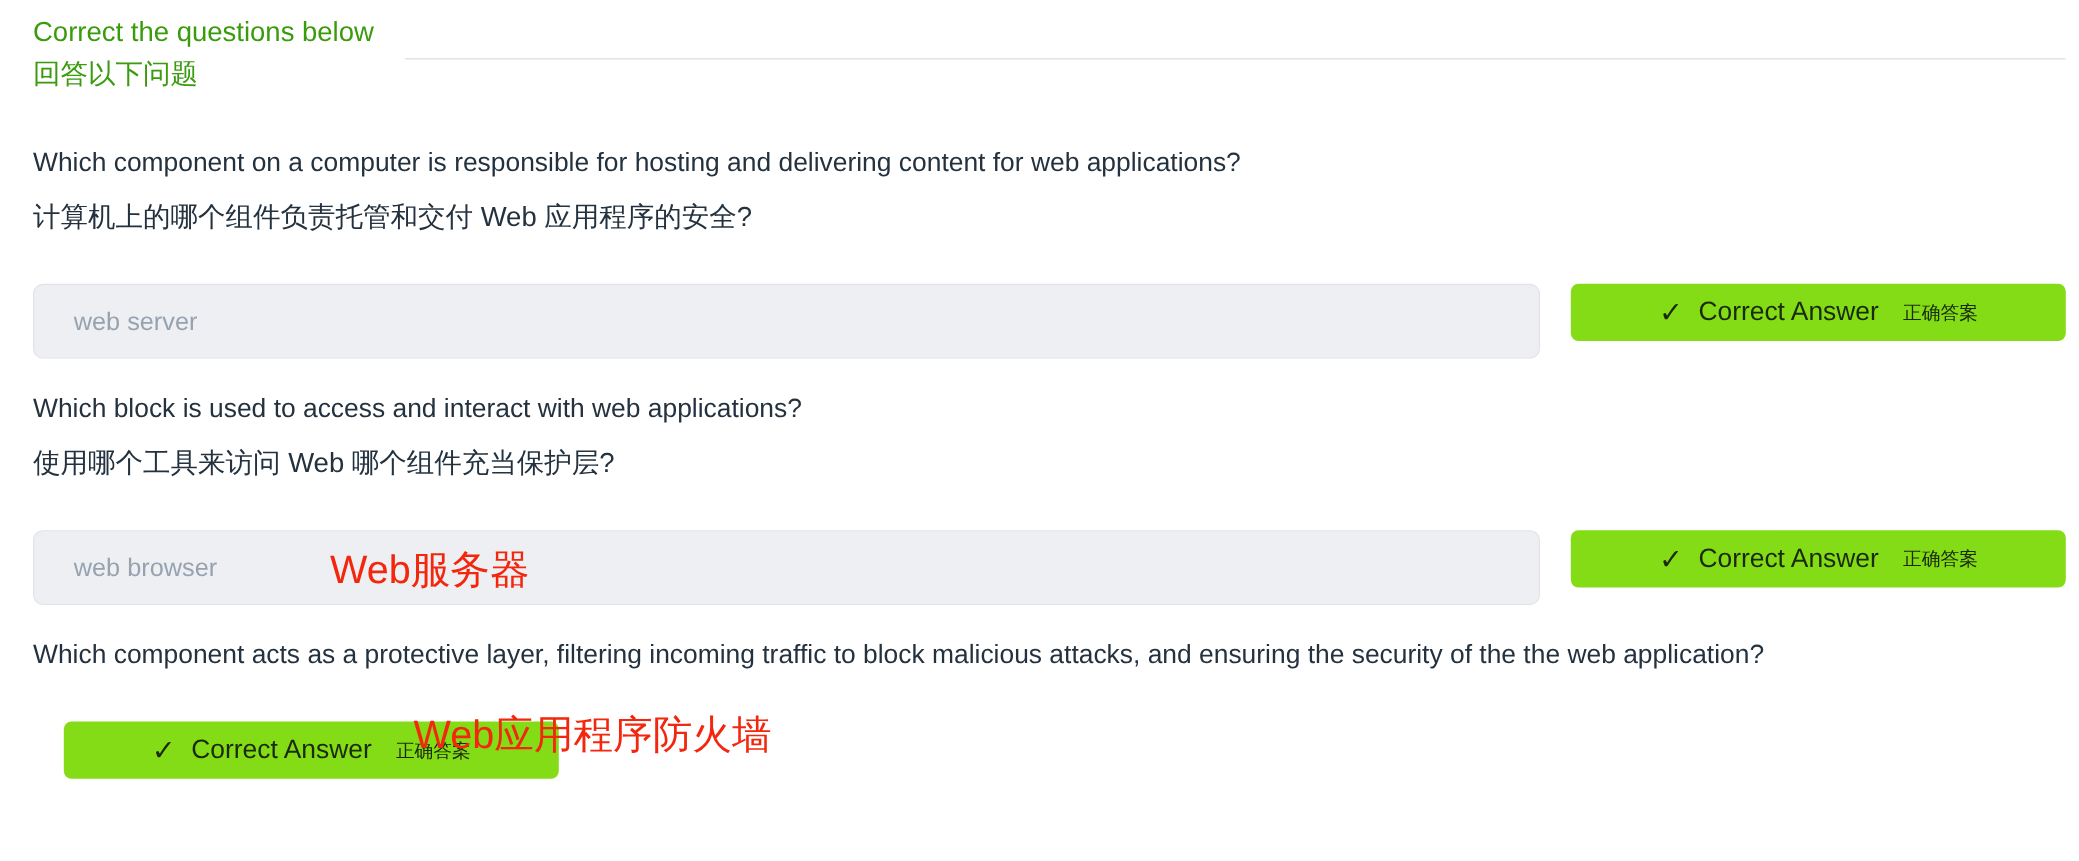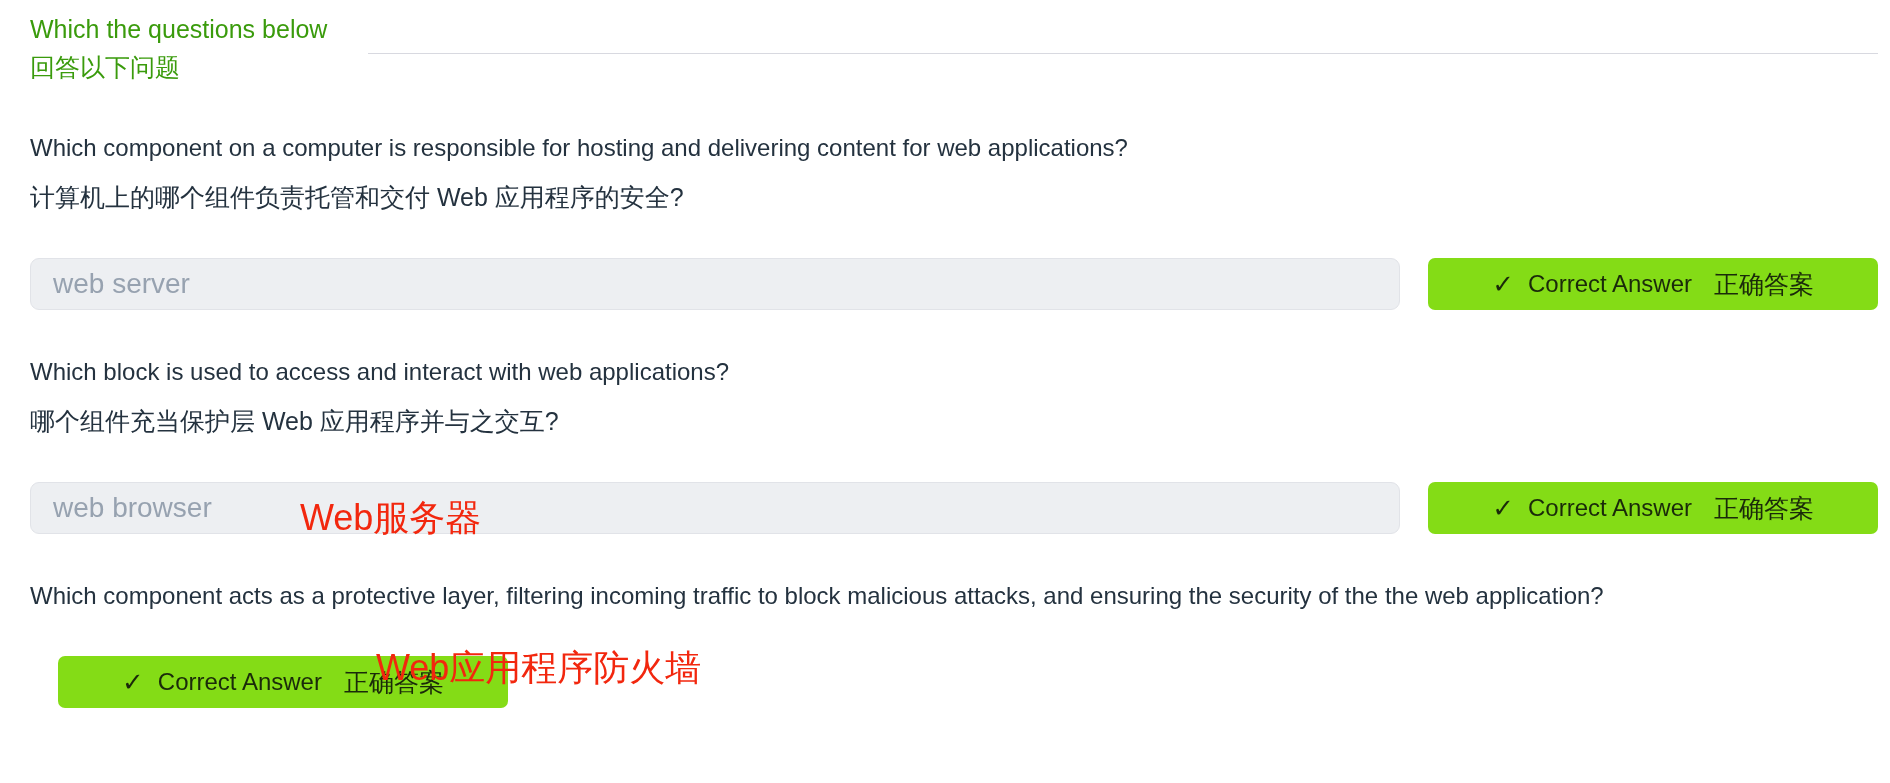--- a/index.html
+++ b/index.html
@@ -52,26 +52,26 @@
   }
   .answer-row {
     position: relative;
     display: flex;
     align-items: stretch;
     margin-top: 46px;
     height: 52px;
   }
   .answer-input {
     width: 1371px;
-    height: 52px;
+    height: 68px;
     background: #edeff2;
     border: 1px solid #e1e3e8;
     border-radius: 9px;
-    padding: 0 22px;
-    font-size: 28px;
+    padding: 0 36px;
+    font-size: 23px;
     color: #24323f;
     font-family: "Liberation Sans", "DejaVu Sans", sans-serif;
     outline: none;
   }
   .answer-input::placeholder { color: #97a2b0; opacity: 1; }
   .correct-btn {
     margin-left: 28px;
     width: 450px;
     height: 52px;
     background: #84dc16;
@@ -86,21 +86,21 @@
     cursor: pointer;
     white-space: nowrap;
   }
   .check-glyph {
     font-size: 26px;
     margin-right: 14px;
     line-height: 1;
   }
   .btn-zh {
     margin-left: 22px;
-    font-size: 25px;
+    font-size: 17px;
   }
   
   .ann {
     position: absolute;
     color: #f2270e;
     font-size: 36px;
     line-height: 1.1;
     white-space: nowrap;
     pointer-events: none;
     z-index: 2;
@@ -110,42 +110,42 @@
   .ann-1 { left: 270px; top: 16px; }
   .ann-2 { left: 346px; top: -8px; text-align: right; }
 </style>
 </head>
 <body>
 
 <div class="page">
 
   <div class="header">
     <div class="header-titles">
-      <p>Which the questions below</p>
+      <p>Correct the questions below</p>
       <p>回答以下问题</p>
     </div>
     <div class="header-rule"></div>
   </div>
 
   <section class="question first">
     <p class="q-en">Which component on a computer is responsible for hosting and delivering content for web applications?</p>
     <p class="q-zh">计算机上的哪个组件负责托管和交付 Web 应用程序的安全?</p>
     <div class="answer-row">
       <input class="answer-input" type="text" placeholder="web server" style="">
       <button class="correct-btn">
         <span class="check-glyph">✓</span>
         <span>Correct Answer</span>
         <span class="btn-zh">正确答案</span>
       </button>
     </div>
   </section>
 
   <section class="question">
     <p class="q-en">Which block is used to access and interact with web applications?</p>
-    <p class="q-zh">哪个组件充当保护层 Web 应用程序并与之交互?</p>
+    <p class="q-zh">使用哪个工具来访问 Web 哪个组件充当保护层?</p>
     <div class="answer-row">
       <input class="answer-input" type="text" placeholder="web browser" style="">
       <span class="ann ann-1">Web服务器</span>
       <button class="correct-btn">
         <span class="check-glyph">✓</span>
         <span>Correct Answer</span>
         <span class="btn-zh">正确答案</span>
       </button>
     </div>
   </section>

